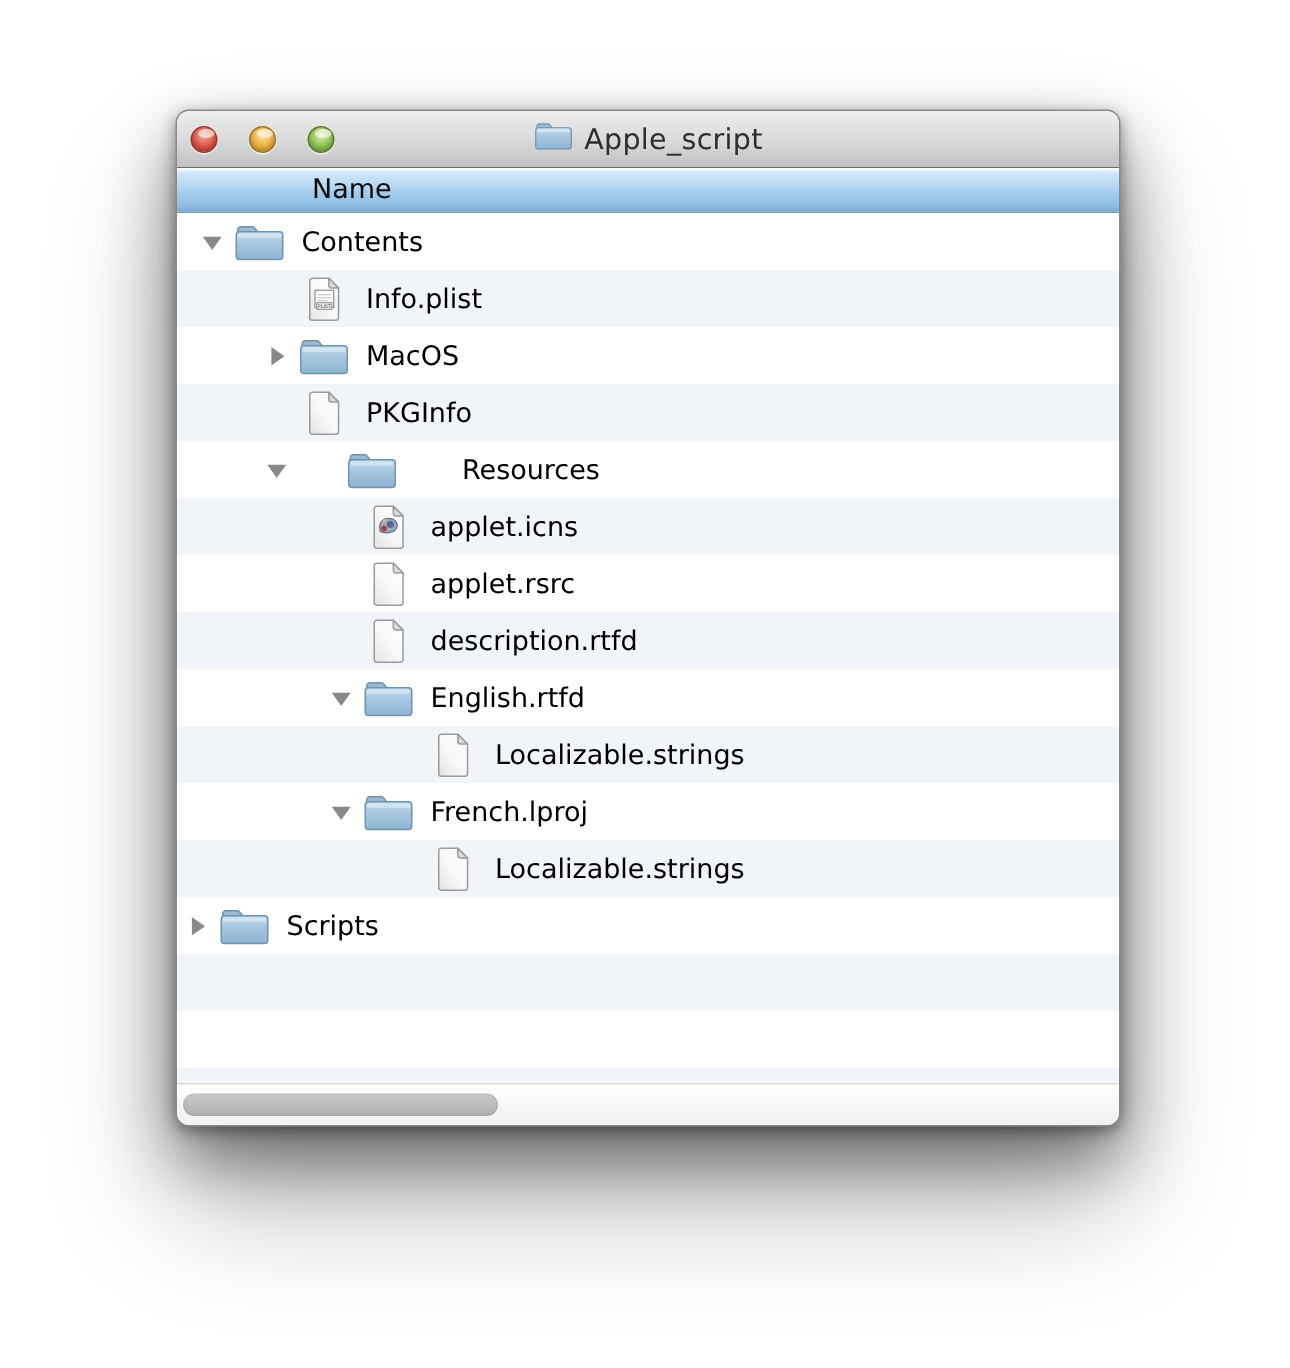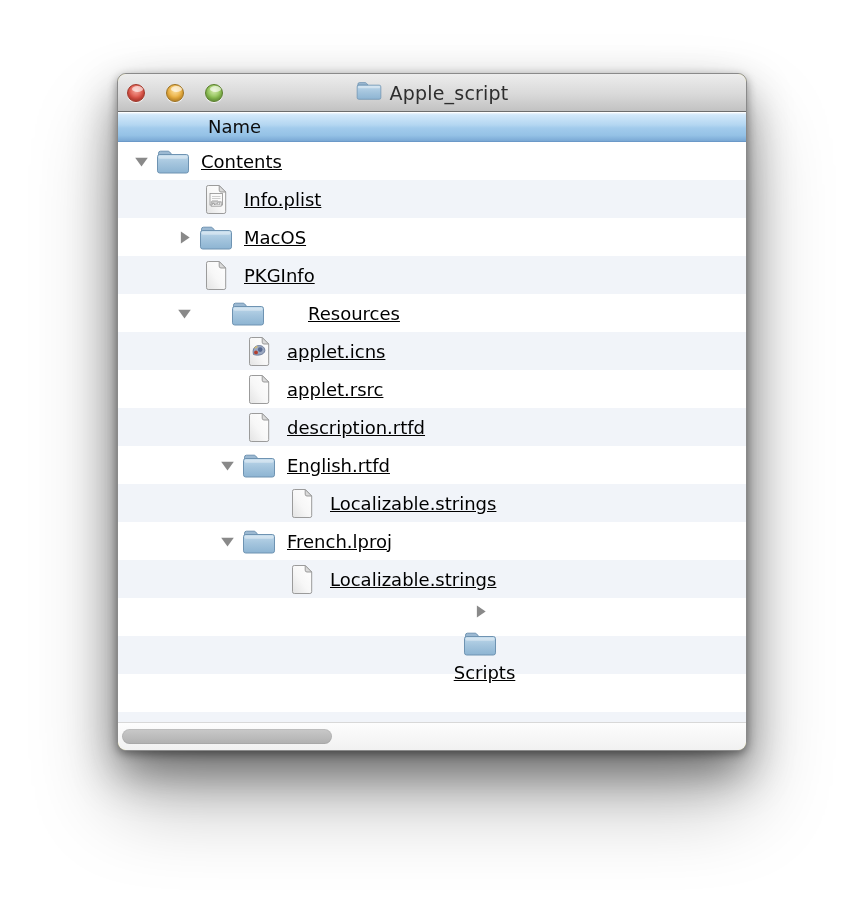--- a/index.html
+++ b/index.html
@@ -46,21 +46,21 @@
     padding-left: 90px;
     font-size: 18px; color: #0d0d0d;
   }
 
   
   .content {
     flex: 1 1 auto; overflow: hidden;
     background: repeating-linear-gradient(to bottom,
       #ffffff 0px, #ffffff 38px, #f1f4f9 38px, #f1f4f9 76px);
   }
-  .row { height: 38px; display: flex; align-items: center; text-decoration: underline; }
+  .row { height: 38px; display: flex; align-items: center; }
   .disclosure { flex: 0 0 26px; display: flex; align-items: center; justify-content: center; }
   .icon { flex: 0 0 38px; display: flex; align-items: center; justify-content: center; }
   .label { margin-left: 9px; font-size: 18px; color: #000; white-space: nowrap; }
 
   
   .hscroll {
     flex: 0 0 28px; position: relative;
     background: linear-gradient(#fdfdfd, #f1f1f1);
     border-top: 1px solid #d8d8d8;
     border-radius: 0 0 8px 8px;
@@ -302,21 +302,21 @@
                 <stop offset="0.55" stop-color="#f7f7f7"></stop>
                 <stop offset="1" stop-color="#e3e3e3"></stop>
               </linearGradient>
             </defs>
             <path d="M4.3 1.5 h10.9 L21.7 8 v19.7 a1.8 1.8 0 0 1 -1.8 1.8 H4.3 a1.8 1.8 0 0 1 -1.8 -1.8 V3.3 a1.8 1.8 0 0 1 1.8 -1.8 z" fill="url(#gdoc)" stroke="#9b9b9b"></path>
             <path d="M15.2 1.5 L21.7 8 h-4.7 a1.8 1.8 0 0 1 -1.8 -1.8 z" fill="#dadada" stroke="#9b9b9b" stroke-linejoin="round"></path>
           </svg>
         </span>
     <span class="label">Localizable.strings</span>
   </div>
-      <div class="row" style="padding-left: 96px; flex-direction: column;">
+      <div class="row" style="">
     <span class="disclosure">
           <svg width="13" height="15" viewBox="0 0 13 15">
             <path d="M2.9 1.4 l8.8 6.1 -8.8 6.1 z" fill="#898989"></path>
           </svg>
         </span>
     <span class="icon">
           <svg width="34" height="27" viewBox="0 0 34 27">
             <path d="M2.5 8.5 V5.2 a2 2 0 0 1 2 -2 h7.6 a2 2 0 0 1 1.5 0.7 l2.2 2.6 H2.5 z" fill="#9cb9d2" stroke="#6e93b2" stroke-width="1"></path>
             <rect x="1.5" y="6.5" width="31" height="18.5" rx="2.2" fill="url(#gfold)" stroke="#6e93b2" stroke-width="1"></rect>
             <rect x="2.5" y="7.5" width="29" height="3.2" rx="1.4" fill="rgba(255,255,255,0.38)"></rect>

